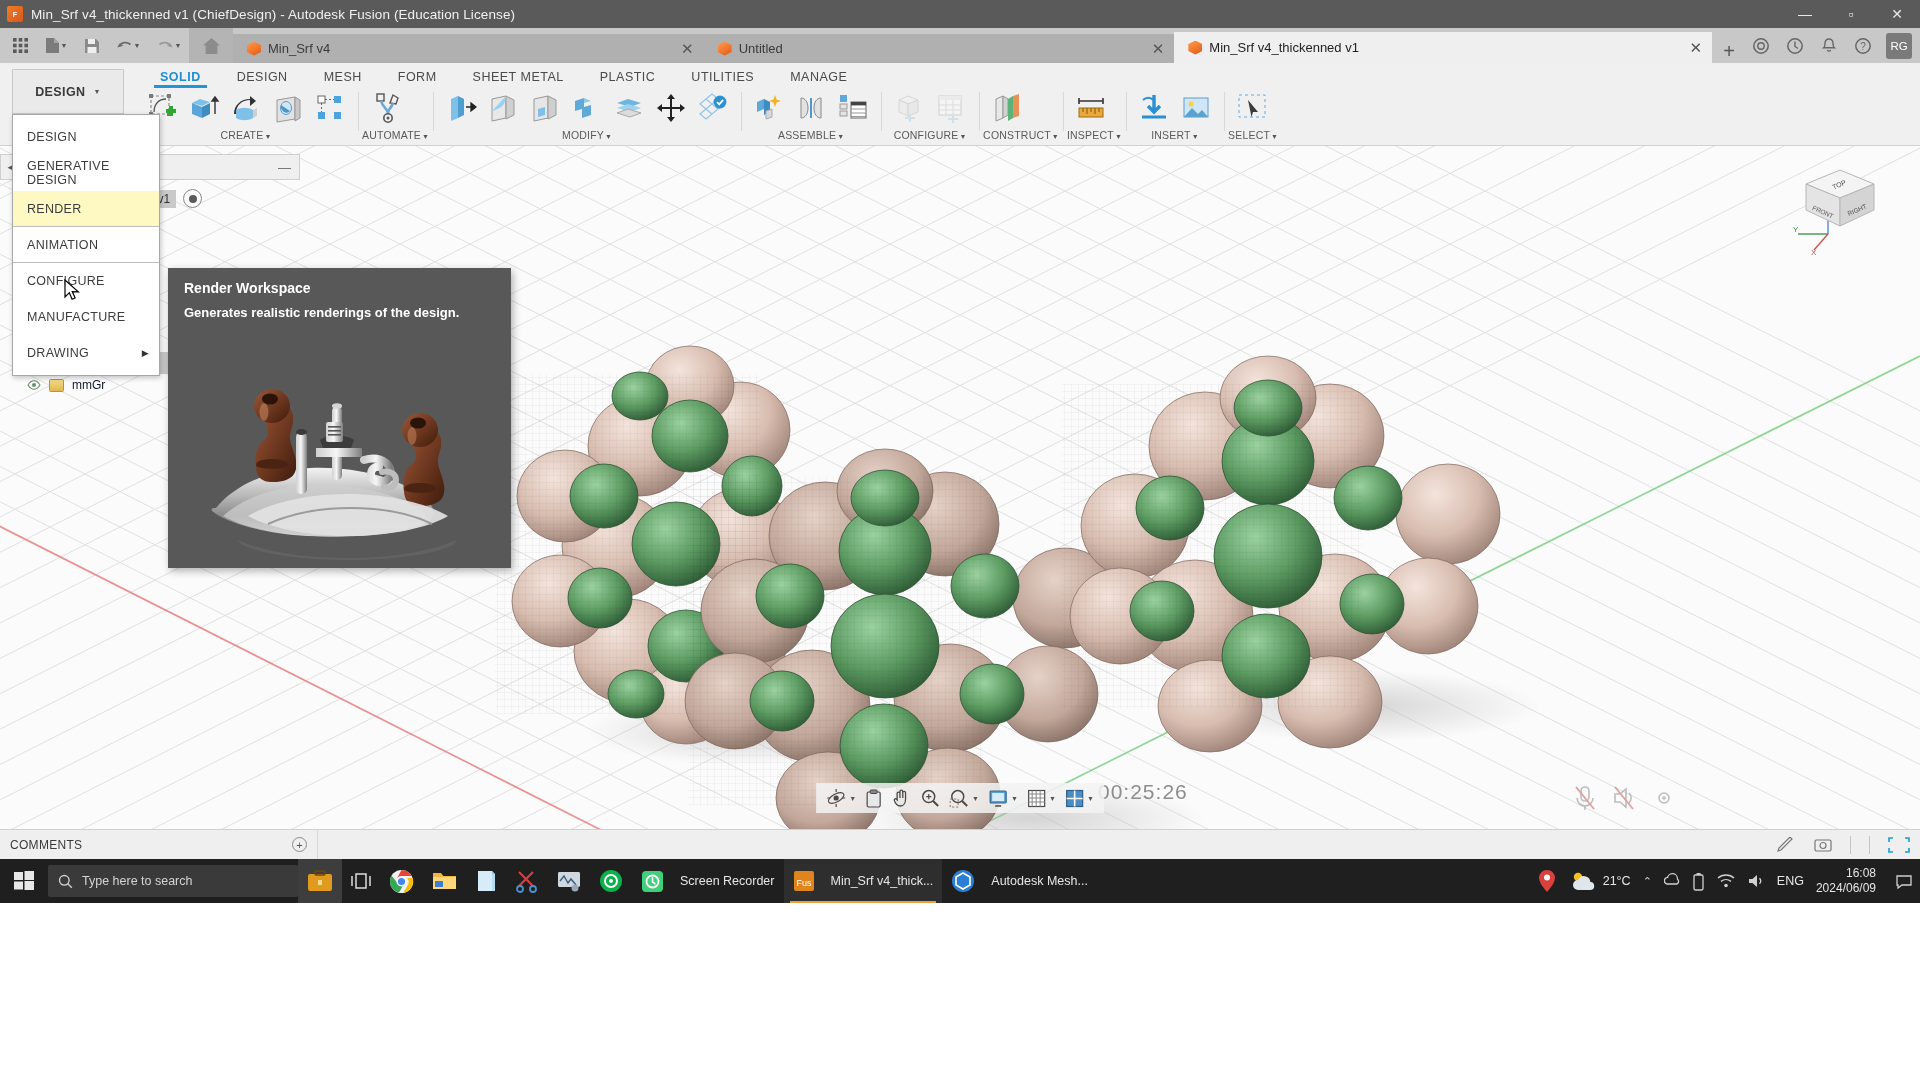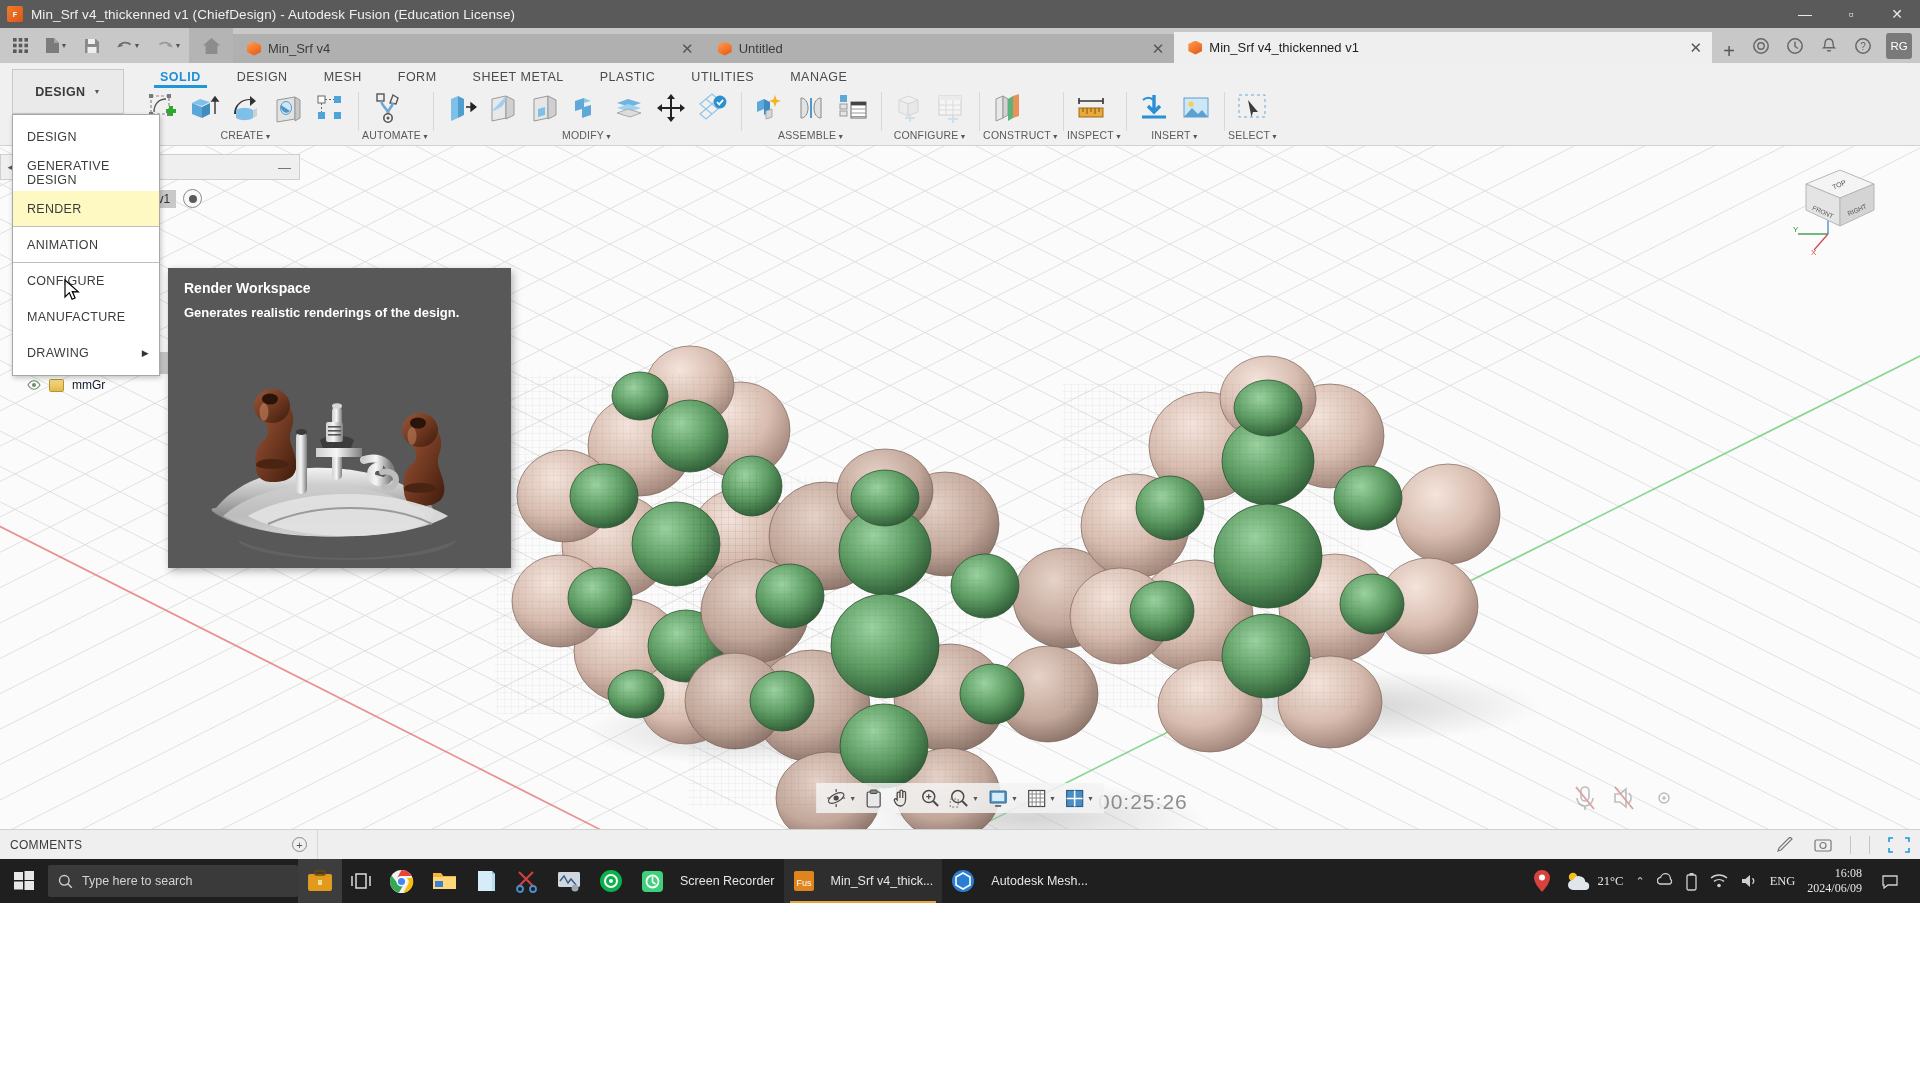--- a/index.html
+++ b/index.html
@@ -184,21 +184,21 @@
   
   .navbar {
     position:absolute; left:50%; transform:translateX(-50%); bottom:16px;
     height:30px; background:rgba(243,243,243,.85); display:flex; align-items:center;
     padding:0 6px; gap:1px; z-index:38;
   }
   .nav-btn { height:26px; display:flex; align-items:center; gap:2px; padding:0 4px; color:#444; }
 
   
   .timer {
-    position:absolute; left:1098px; bottom:15px; font-size:21px; color:#8d8d8d;
+    position:absolute; left:1098px; bottom:25px; font-size:21px; color:#8d8d8d;
     letter-spacing:1px; z-index:30; font-family:"Liberation Sans",sans-serif;
   }
   .wm-icons { position:absolute; right:244px; bottom:18px; display:flex; gap:16px; z-index:30; opacity:.55; }
 
   
   .bottombar {
     height:30px; background:#efefef; border-top:1px solid #d0d0d0;
     display:flex; align-items:center; position:relative;
   }
   .comments {
@@ -229,21 +229,21 @@
   .tb-item {
     height:44px; display:flex; align-items:center; gap:16px; padding:6px 9px;
     position:relative;
   }
   .tb-item.pinned-hl { background:#3d3d3d; }
   .tb-item.active-app { background:#2e2e2e; }
   .tb-item.active-app::after {
     content:''; position:absolute; left:6px; right:6px; bottom:0; height:2.5px; background:#e8a33d;
   }
   .tb-label { max-width:112px; overflow:hidden; white-space:nowrap; text-overflow:ellipsis; }
-  .tray { margin-left:auto; display:flex; align-items:center; gap:12px; padding-right:22px;font-family:Liberation Serif, serif; }
+  .tray { margin-left:auto; display:flex; align-items:center; gap:12px; padding-right:8px; }
   .clock { text-align:right; line-height:15px; font-size:12px; padding-right:8px; }
 </style>
 </head>
 <body>
 
 <div class="titlebar">
   <div class="app-logo">F</div>
   <div class="title-text">Min_Srf v4_thickenned v1 (ChiefDesign) - Autodesk Fusion (Education License)</div>
   <div class="win-btns">
     <div class="win-btn">—</div>

